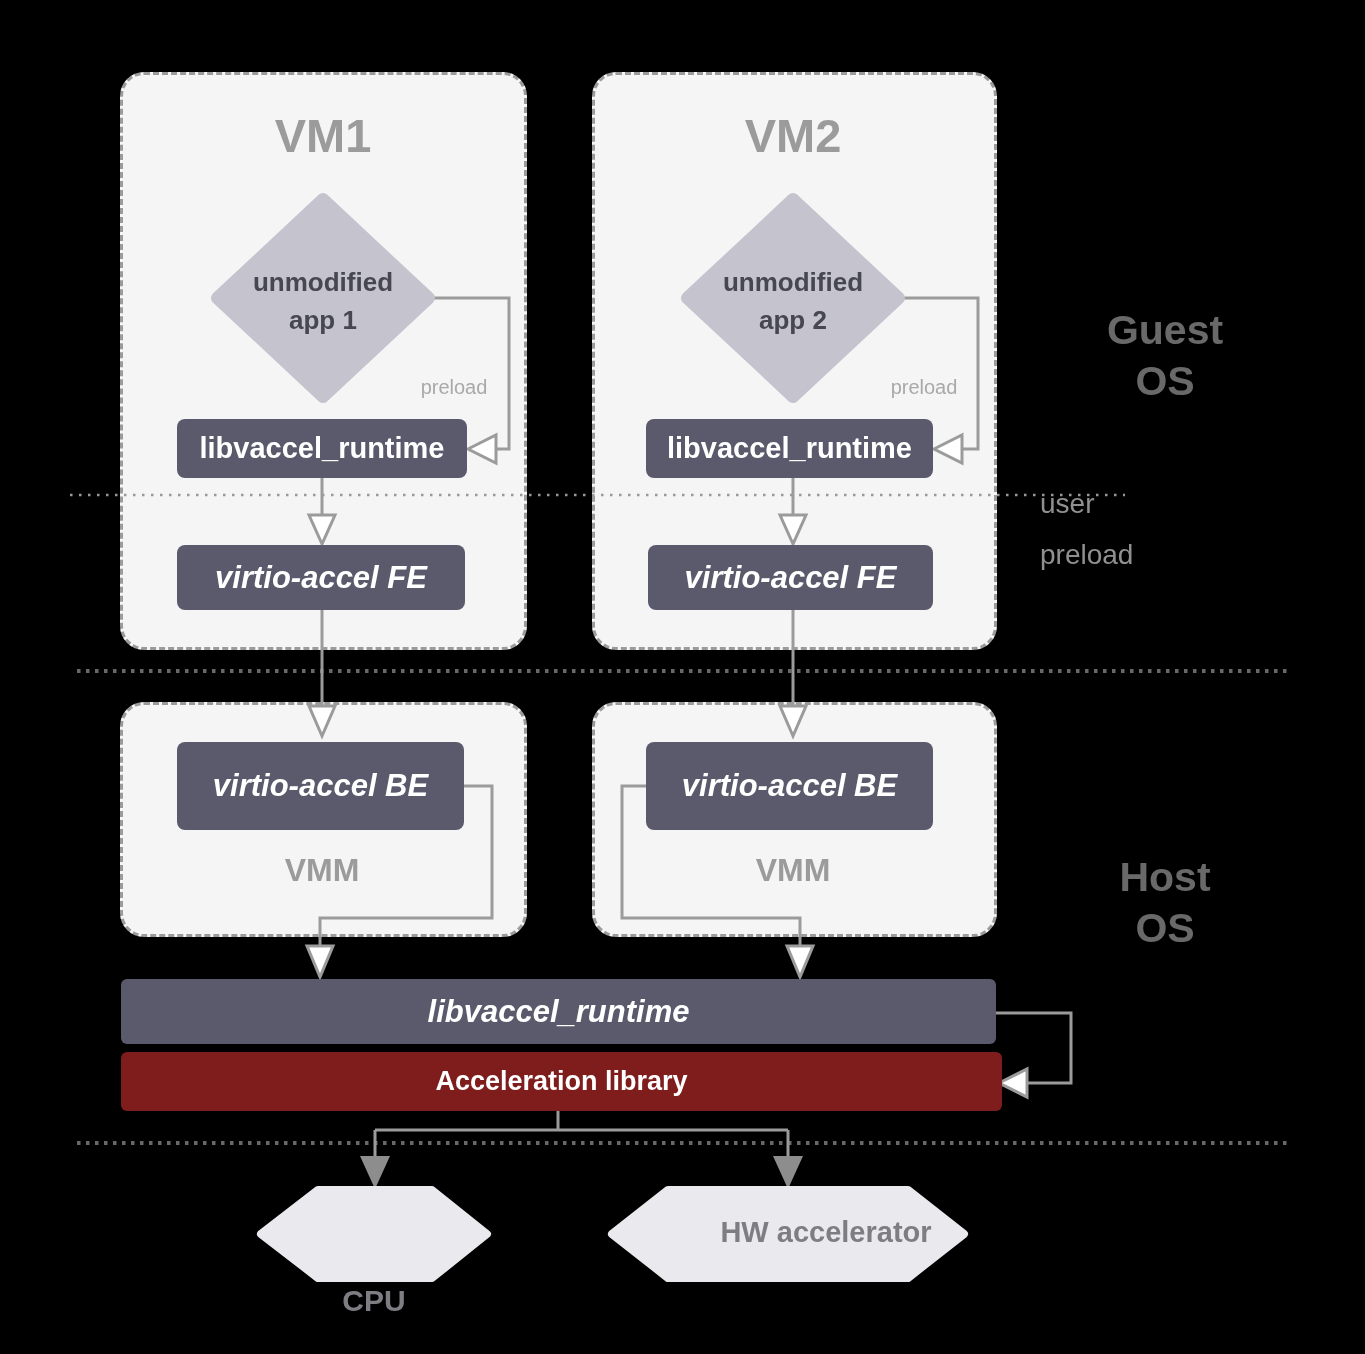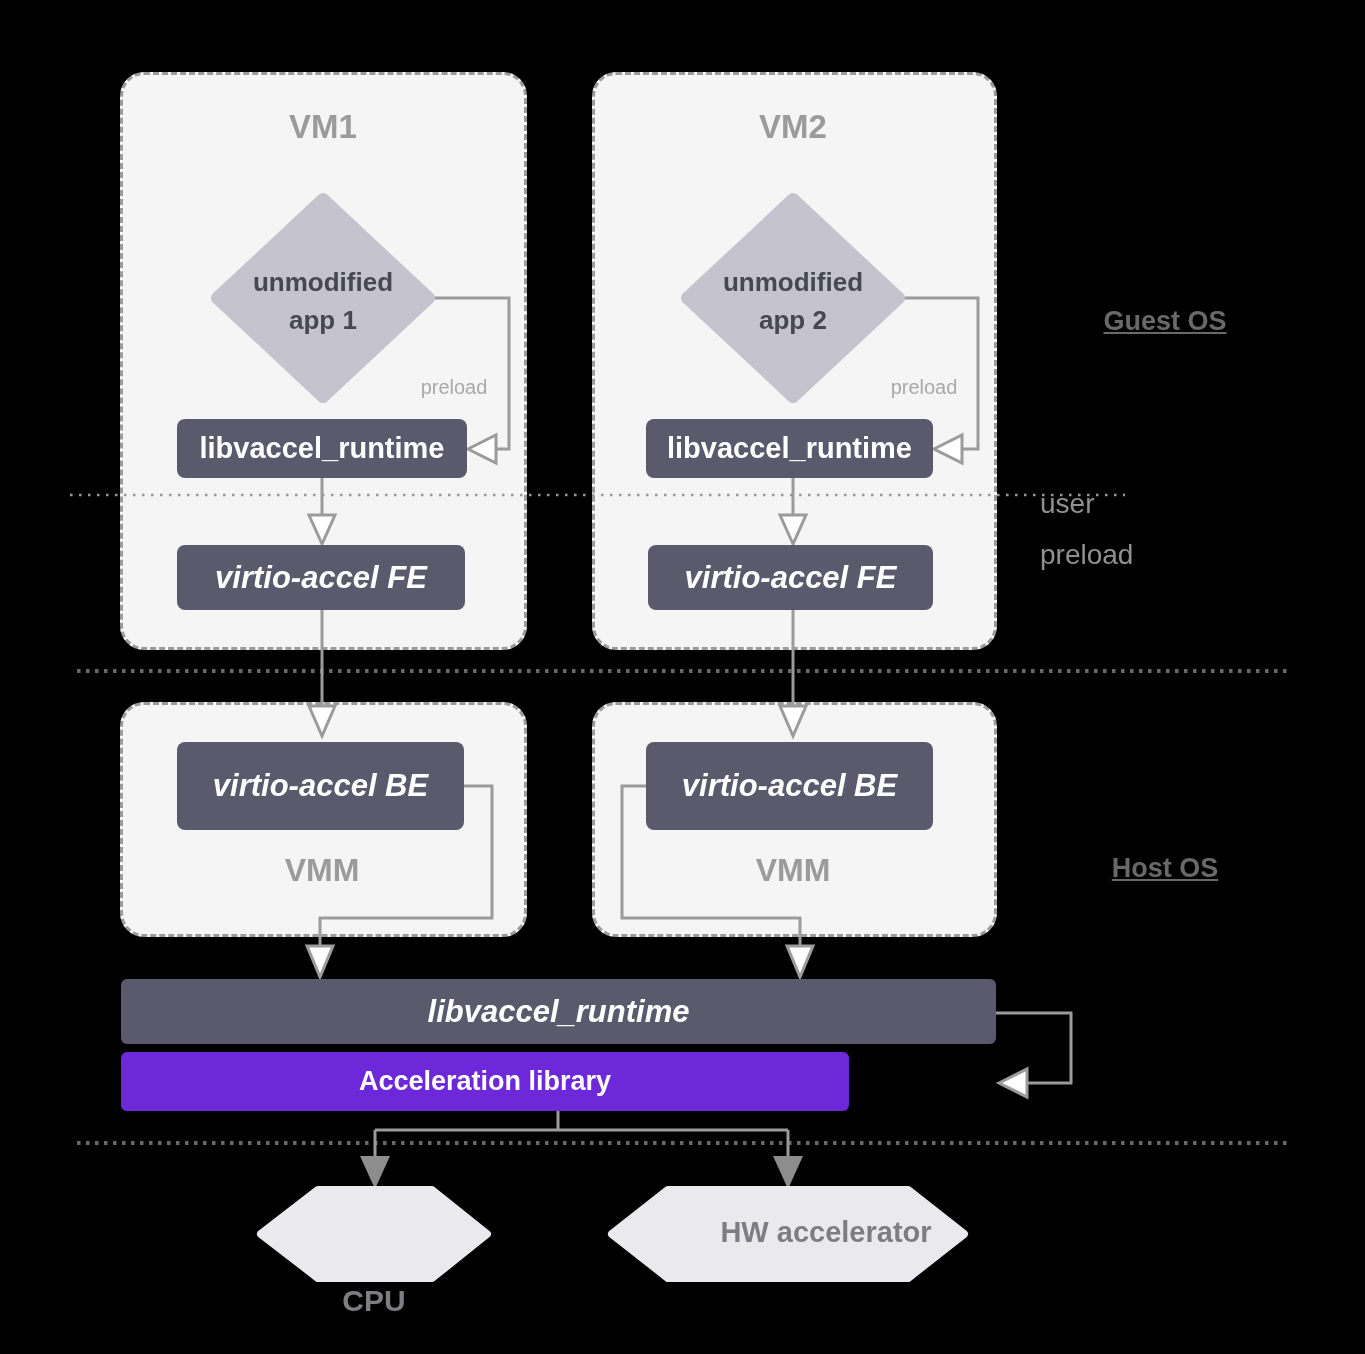--- a/index.html
+++ b/index.html
@@ -16,23 +16,23 @@
     position:absolute;background:#5b5a6c;border-radius:8px;z-index:3;
     display:flex;align-items:center;justify-content:center;
     color:#ffffff;font-weight:bold;
   }
   .bar{
     position:absolute;border-radius:6px;z-index:3;
     display:flex;align-items:center;justify-content:center;
     color:#ffffff;font-weight:bold;
   }
   .lbl{position:absolute;z-index:4;text-align:center;}
-  .vm-title{font-size:33px;font-weight:bold;color:#9b9b9b;}
+  .vm-title{font-size:47px;font-weight:bold;color:#9b9b9b;}
   .vmm-title{font-size:32px;font-weight:bold;color:#9b9b9b;}
-  .os-label{font-size:27px;font-weight:bold;color:#696969;line-height:1.25;text-decoration:underline;}
+  .os-label{font-size:41px;font-weight:bold;color:#696969;line-height:1.25;}
   .app-label{font-size:26px;font-weight:bold;color:#47474f;line-height:1.45;}
   .preload-label{font-size:20px;color:#a9a9a9;}
   .uk-label{font-size:28px;color:#909090;text-align:right;margin-top:29px;}
   .hex-label{font-size:30px;font-weight:bold;color:#7d7d83;}
   .fs29{font-size:29px;} .fs31{font-size:31px;font-style:italic;} .fs27{font-size:27px;}
 </style>
 </head>
 <body>
 
 <div id="canvas">
@@ -123,21 +123,21 @@
   <div class="darkbox fs31" style="left:177px;top:742px;width:287px;height:88px;">
     <span>virtio-accel BE</span>
   </div>
   <div class="darkbox fs31" style="left:646px;top:742px;width:287px;height:88px;">
     <span>virtio-accel BE</span>
   </div>
 
   <div class="bar fs31" style="left:121px;top:979px;width:875px;height:65px;background:#5b5a6c;">
     <span>libvaccel_runtime</span>
   </div>
-  <div class="bar fs27" style="left:121px;top:1052px;width:728px;height:59px;background:#6d28d9;">
+  <div class="bar fs27" style="left:121px;top:1052px;width:881px;height:59px;background:#7f1d1d;">
     <span>Acceleration library</span>
   </div>
 
   <div class="lbl vm-title" style="left:223px;top:108px;width:200px;">VM1</div>
   <div class="lbl vm-title" style="left:693px;top:108px;width:200px;">VM2</div>
 
   <div class="lbl app-label" style="left:243px;top:264px;width:160px;">unmodified app 1</div>
   <div class="lbl app-label" style="left:713px;top:264px;width:160px;">unmodified app 2</div>
 
   <div class="lbl preload-label" style="left:394px;top:376px;width:120px;">preload</div>

